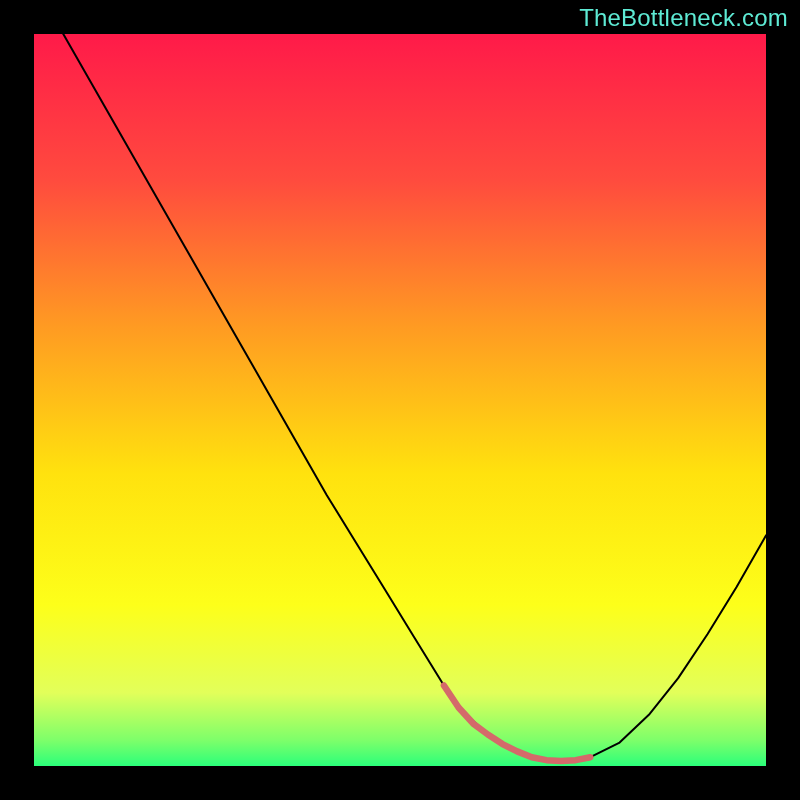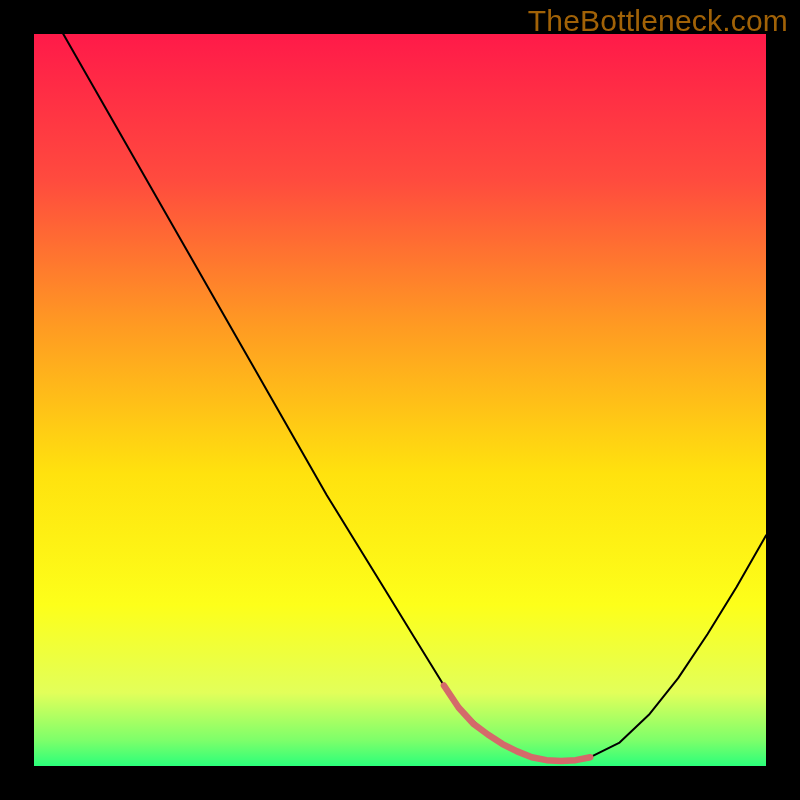--- a/index.html
+++ b/index.html
@@ -16,22 +16,22 @@
     left: 0;
     top: 0;
     width: 800px;
     height: 800px;
     background: #000;
   }
   .watermark {
     position: absolute;
     top: 4px;
     right: 12px;
-    color: #a16207;
-    font-size: 30px;
+    color: #5eead4;
+    font-size: 24px;
     font-weight: 500;
     letter-spacing: 0.2px;
   }
   .plot {
     position: absolute;
     left: 34px;
     top: 34px;
     width: 732px;
     height: 732px;
   }

